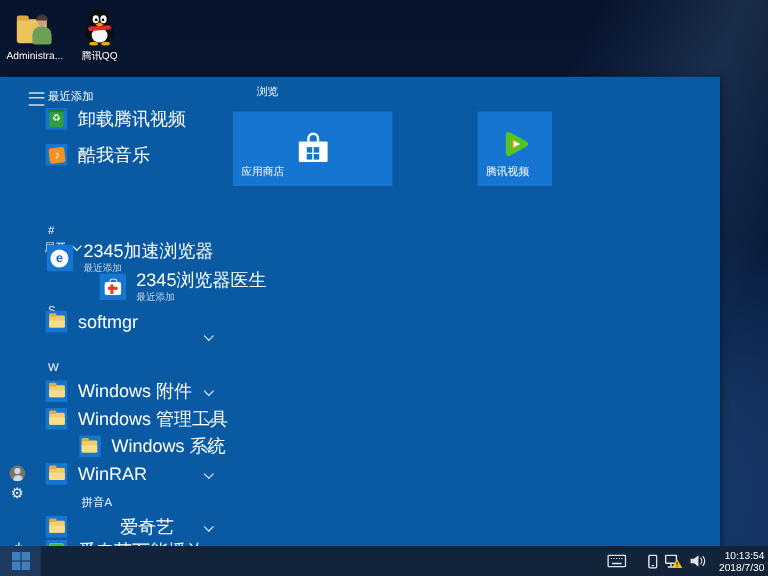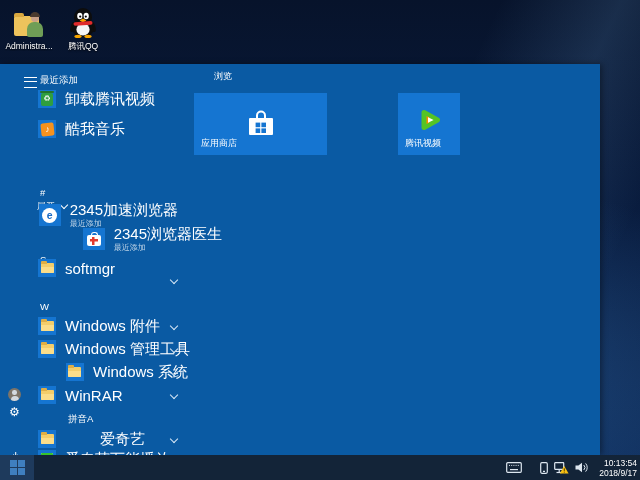--- a/index.html
+++ b/index.html
@@ -277,18 +277,18 @@
       </span>
       <span class="tray-ic">
         <svg width="14" height="11" viewBox="0 0 14 11">
           <polygon points="0.5,3.6 3.4,3.6 7,0.8 7,10.2 3.4,7.4 0.5,7.4" fill="#dde6ef"></polygon>
           <path d="M8.8 3 a3.6 3.6 0 0 1 0 5" fill="none" stroke="#dde6ef" stroke-width="1"></path>
           <path d="M10.6 1.4 a6 6 0 0 1 0 8.2" fill="none" stroke="#dde6ef" stroke-width="1"></path>
         </svg>
       </span>
       <div class="clock">
         <div>10:13:54</div>
-        <div>2018/9/17</div>
+        <div>2018/7/30</div>
       </div>
     </div>
   </div>
 
 </div>
 
 </body></html>

